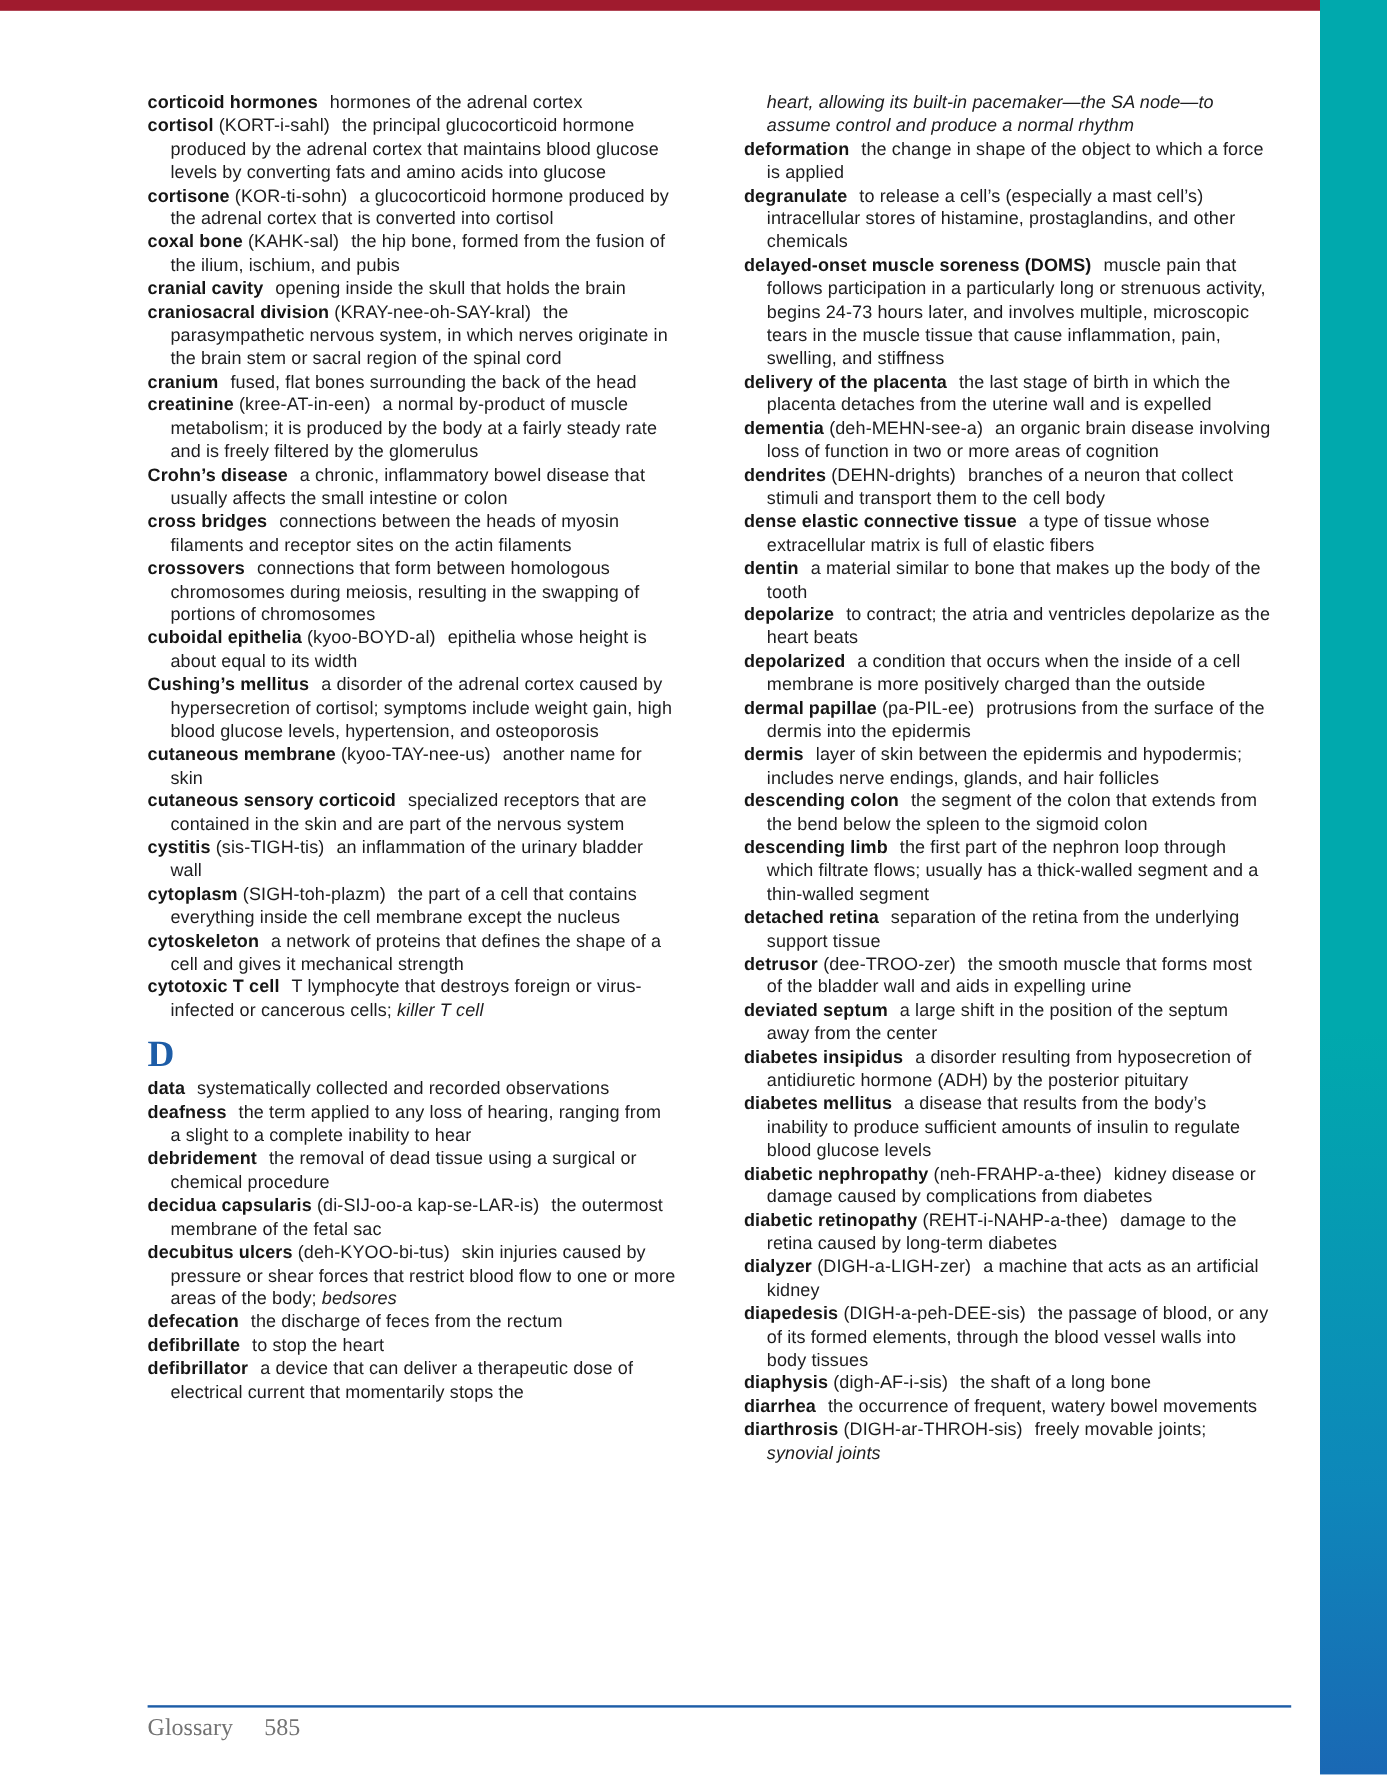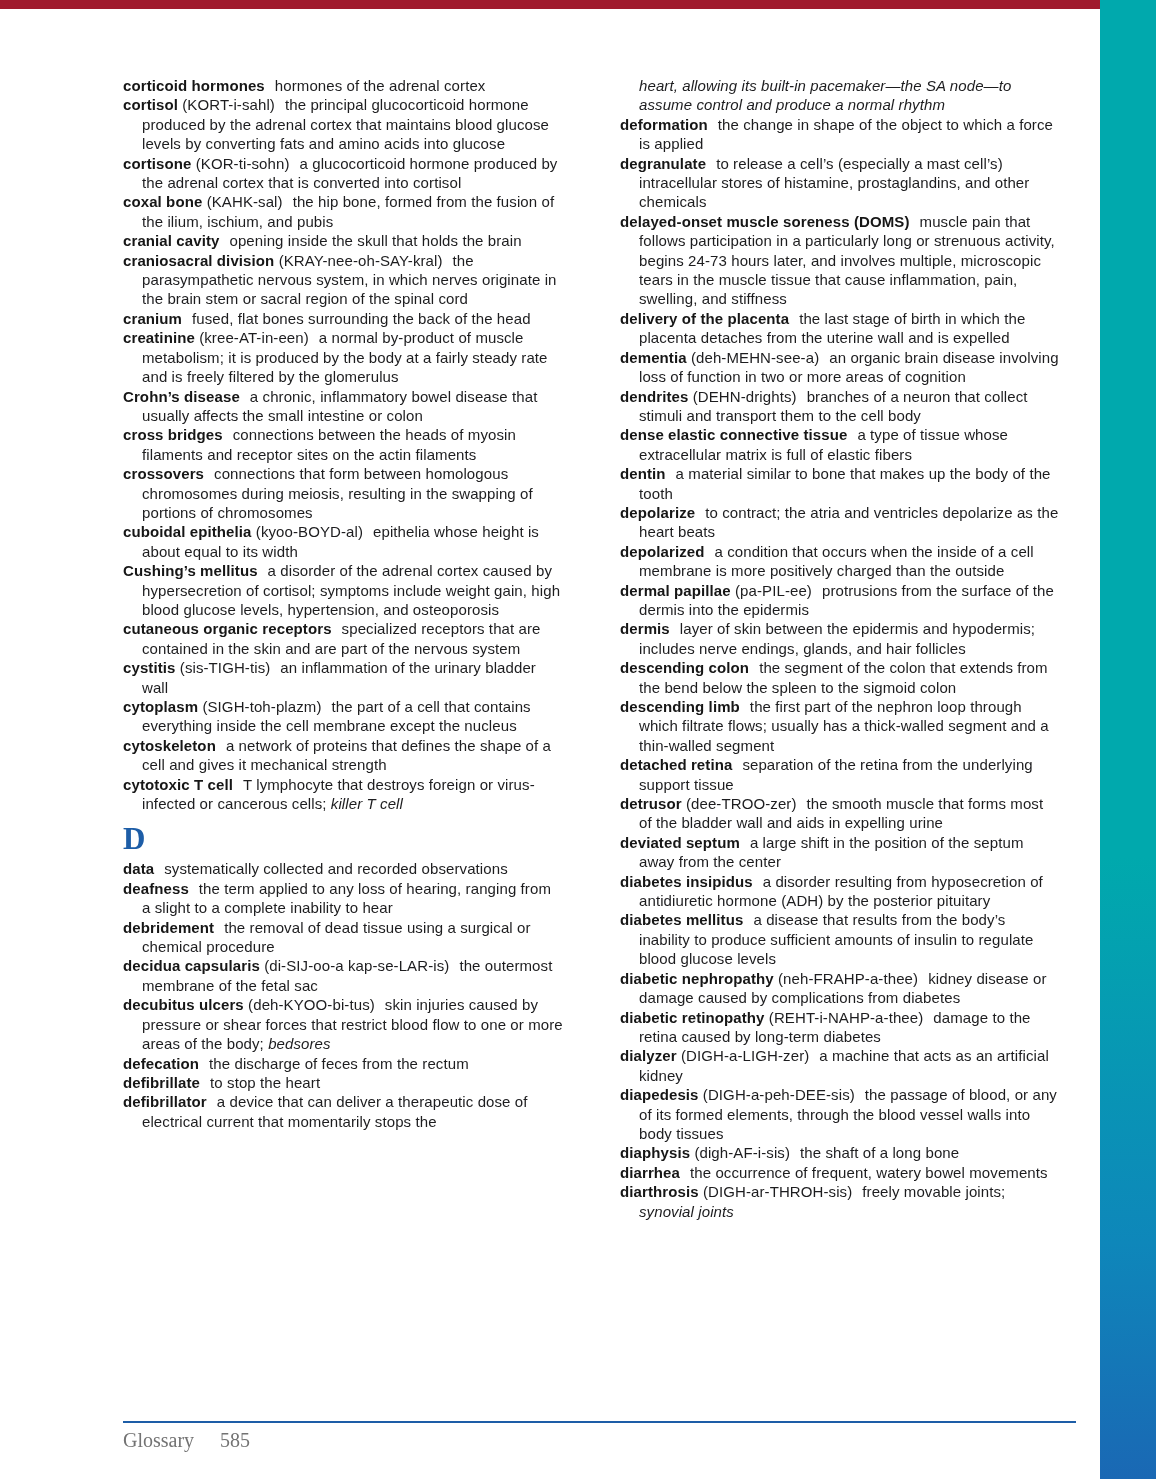--- a/index.html
+++ b/index.html
@@ -53,21 +53,22 @@
         <div class="entry"><span class="term">coxal bone</span> <span class="pron">(KAHK-sal)</span><span class="def">the hip bone, formed from the fusion of the ilium, ischium, and pubis</span></div>
         <div class="entry"><span class="term">cranial cavity</span><span class="def">opening inside the skull that holds the brain</span></div>
         <div class="entry"><span class="term">craniosacral division</span> <span class="pron">(KRAY-nee-oh-SAY-kral)</span><span class="def">the parasympathetic nervous system, in which nerves originate in the brain stem or sacral region of the spinal cord</span></div>
         <div class="entry"><span class="term">cranium</span><span class="def">fused, flat bones surrounding the back of the head</span></div>
         <div class="entry"><span class="term">creatinine</span> <span class="pron">(kree-AT-in-een)</span><span class="def">a normal by-product of muscle metabolism; it is produced by the body at a fairly steady rate and is freely filtered by the glomerulus</span></div>
         <div class="entry"><span class="term">Crohn’s disease</span><span class="def">a chronic, inflammatory bowel disease that usually affects the small intestine or colon</span></div>
         <div class="entry"><span class="term">cross bridges</span><span class="def">connections between the heads of myosin filaments and receptor sites on the actin filaments</span></div>
         <div class="entry"><span class="term">crossovers</span><span class="def">connections that form between homologous chromosomes during meiosis, resulting in the swapping of portions of chromosomes</span></div>
         <div class="entry"><span class="term">cuboidal epithelia</span> <span class="pron">(kyoo-BOYD-al)</span><span class="def">epithelia whose height is about equal to its width</span></div>
         <div class="entry"><span class="term">Cushing’s mellitus</span><span class="def">a disorder of the adrenal cortex caused by hypersecretion of cortisol; symptoms include weight gain, high blood glucose levels, hypertension, and osteoporosis</span></div>
-        <div class="entry"><span class="term">cutaneous organic receptors</span><span class="def">specialized receptors that are contained in the skin and are part of the nervous system</span></div>
+        <div class="entry"><span class="term">cutaneous membrane</span> <span class="pron">(kyoo-TAY-nee-us)</span><span class="def">another name for skin</span></div>
+        <div class="entry"><span class="term">cutaneous sensory corticoid</span><span class="def">specialized receptors that are contained in the skin and are part of the nervous system</span></div>
         <div class="entry"><span class="term">cystitis</span> <span class="pron">(sis-TIGH-tis)</span><span class="def">an inflammation of the urinary bladder wall</span></div>
         <div class="entry"><span class="term">cytoplasm</span> <span class="pron">(SIGH-toh-plazm)</span><span class="def">the part of a cell that contains everything inside the cell membrane except the nucleus</span></div>
         <div class="entry"><span class="term">cytoskeleton</span><span class="def">a network of proteins that defines the shape of a cell and gives it mechanical strength</span></div>
         <div class="entry"><span class="term">cytotoxic T cell</span><span class="def">T lymphocyte that destroys foreign or virus-infected or cancerous cells; </span><i>killer T cell</i></div>
         <div class="section-letter" style="color: rgb(29, 93, 167);">D</div>
         <div class="entry"><span class="term">data</span><span class="def">systematically collected and recorded observations</span></div>
         <div class="entry"><span class="term">deafness</span><span class="def">the term applied to any loss of hearing, ranging from a slight to a complete inability to hear</span></div>
         <div class="entry"><span class="term">debridement</span><span class="def">the removal of dead tissue using a surgical or chemical procedure</span></div>
         <div class="entry"><span class="term">decidua capsularis</span> <span class="pron">(di-SIJ-oo-a kap-se-LAR-is)</span><span class="def">the outermost membrane of the fetal sac</span></div>
         <div class="entry"><span class="term">decubitus ulcers</span> <span class="pron">(deh-KYOO-bi-tus)</span><span class="def">skin injuries caused by pressure or shear forces that restrict blood flow to one or more areas of the body; </span><i>bedsores</i></div>

